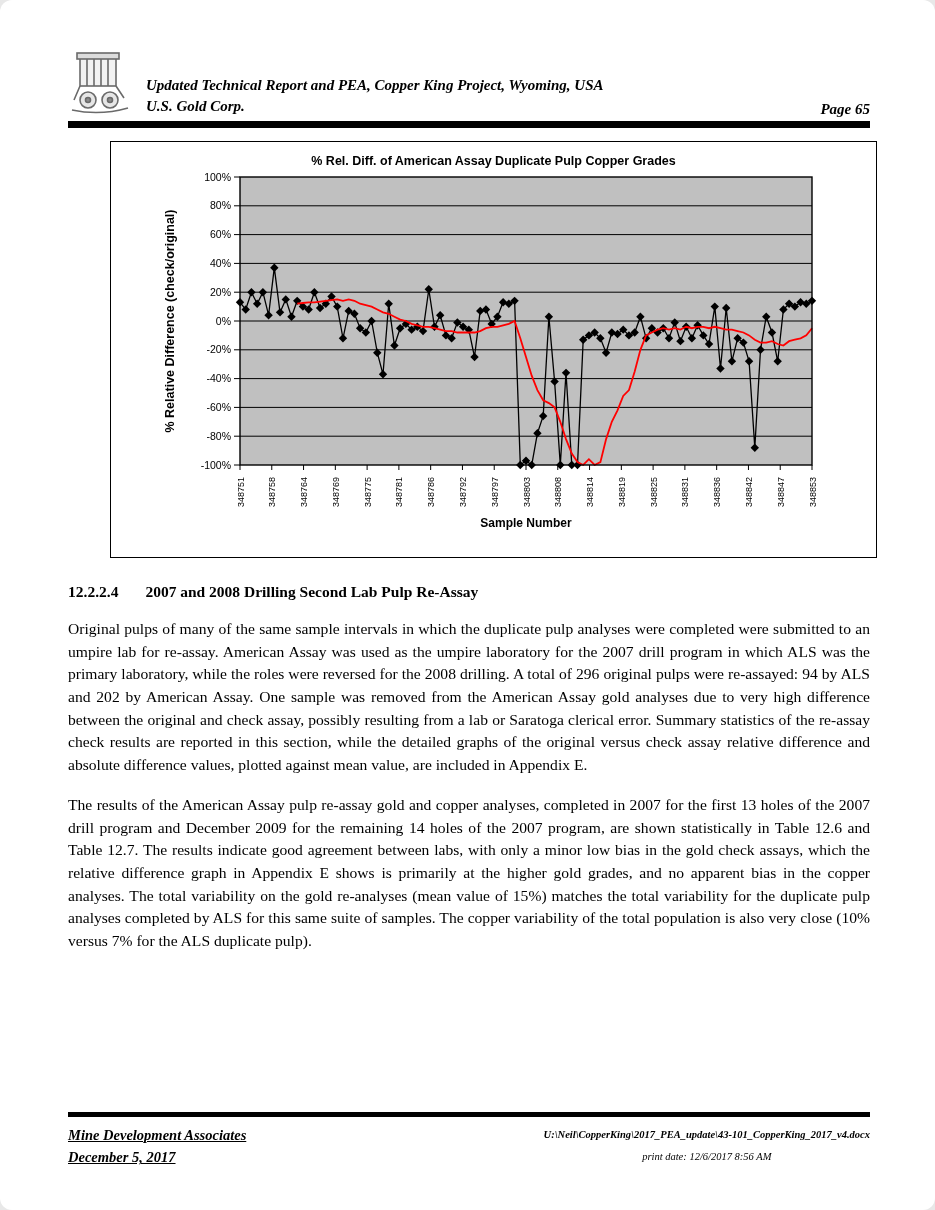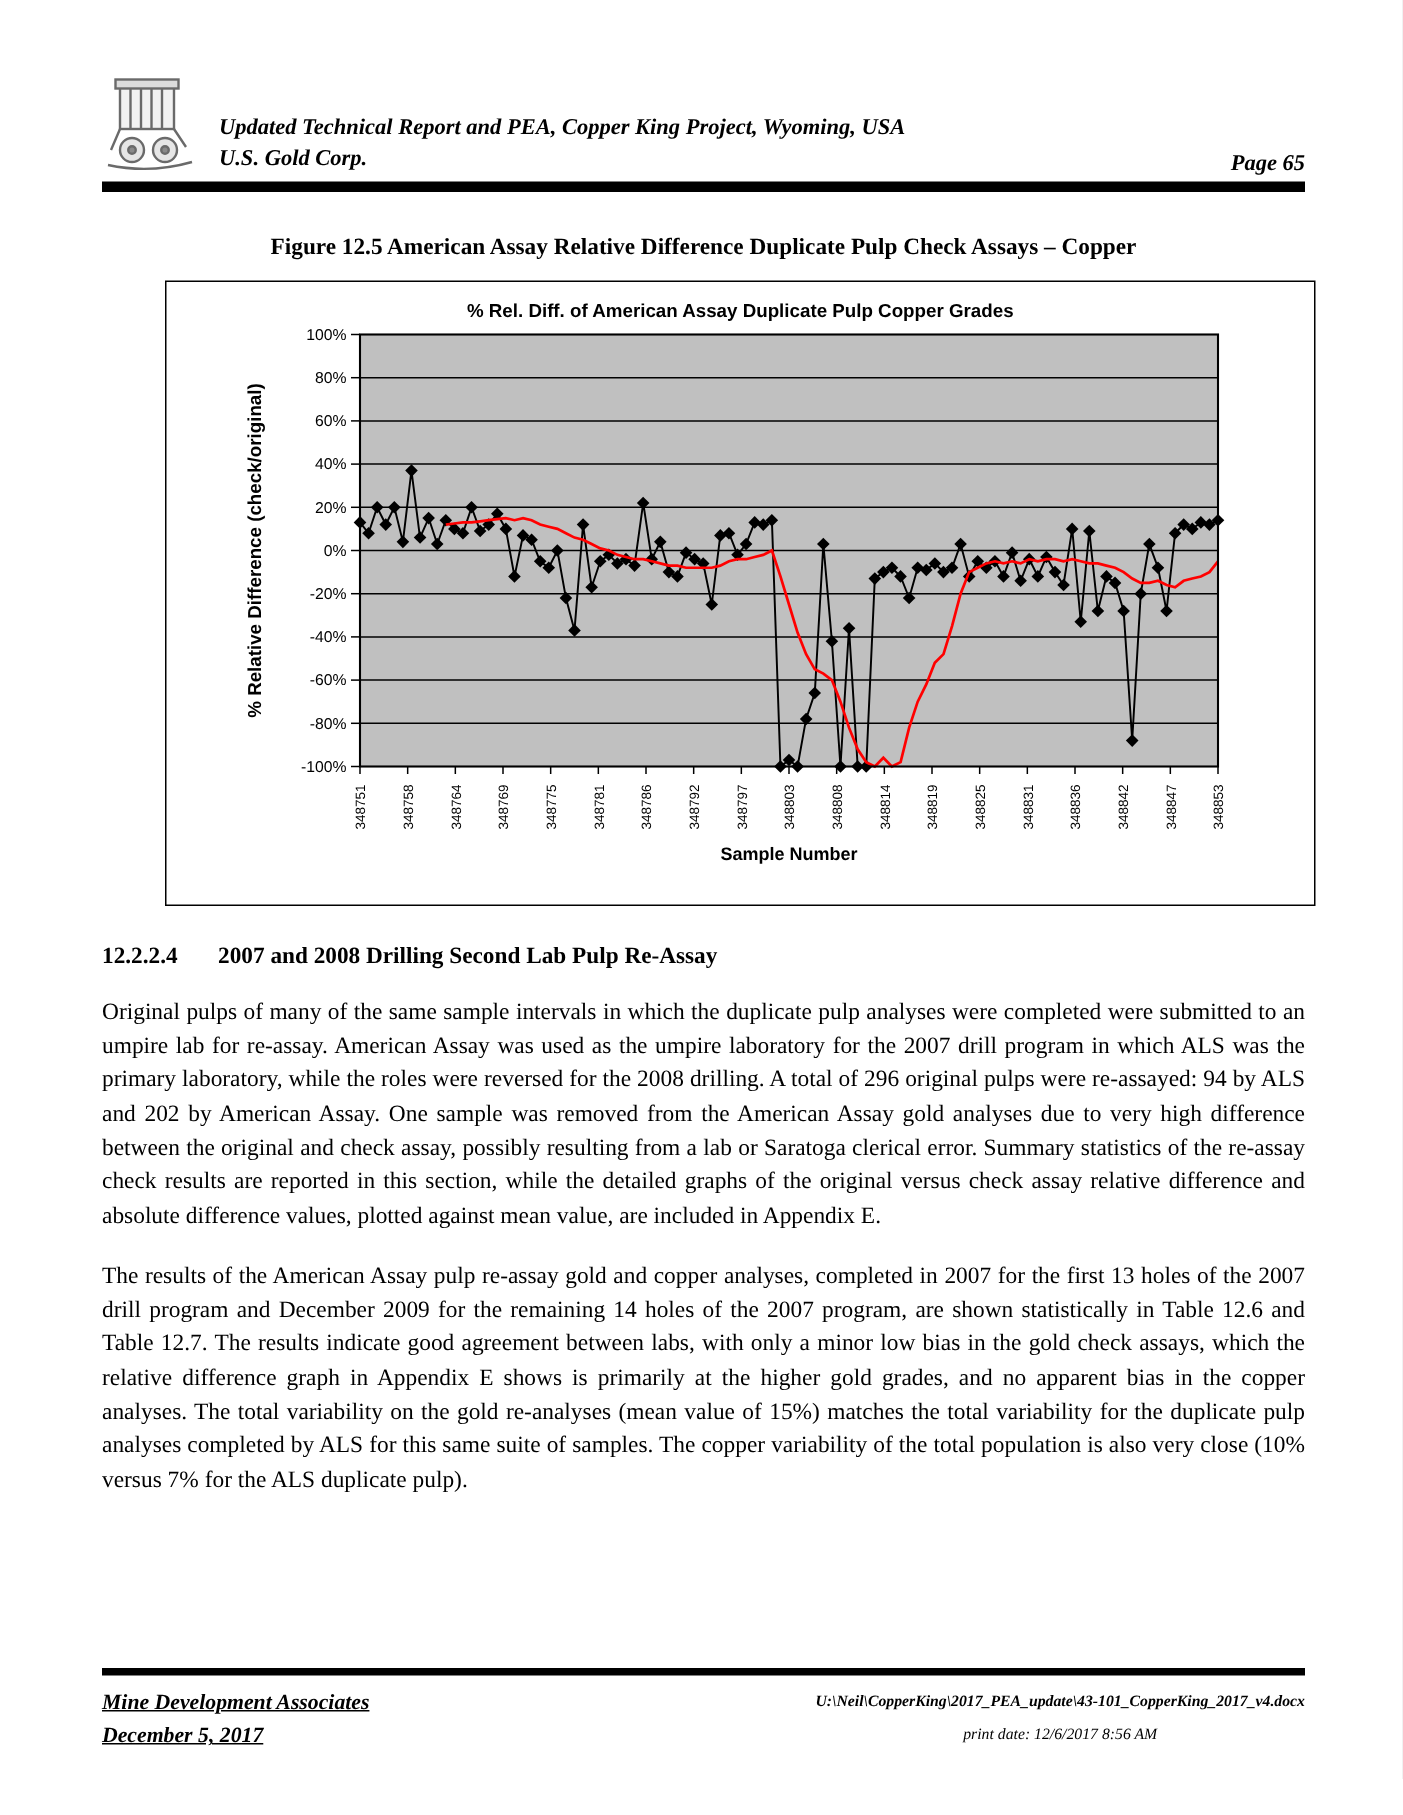--- a/index.html
+++ b/index.html
@@ -1,18 +1,18 @@
 <!DOCTYPE html>
 <html><head>
 <meta charset="utf-8">
 <style>
   html,body{margin:0;padding:0;background:#e8e8e8;}
   .page{
     width:935px;height:1210px;background:#ffffff;position:relative;
-    font-family:"Liberation Serif",serif;color:#000;margin:0 auto;overflow:hidden;
+    font-family:"Liberation Serif",serif;color:#000;margin:0 auto;overflow:hidden;border-radius:12px;
   }
   .content{position:absolute;left:68px;top:0;width:802px;}
   
   .header{display:flex;align-items:flex-end;padding-top:50px;}
   .logo{width:64px;height:68px;flex:0 0 auto;margin-right:14px;}
   .header-text{font-weight:bold;font-style:italic;font-size:15px;line-height:1.45;}
   .page-num{margin-left:auto;font-weight:bold;font-style:italic;font-size:15px;align-self:flex-end;}
   .rule{height:7px;background:#000;margin-top:3px;}
   
   .figure-caption{margin-top:28px;text-align:center;font-weight:bold;font-size:15.5px;}
@@ -61,21 +61,20 @@
         </svg>
       </div>
       <div class="header-text">
         <div>Updated Technical Report and PEA, Copper King Project, Wyoming, USA</div>
         <div>U.S. Gold Corp.</div>
       </div>
       <div class="page-num">Page 65</div>
     </div>
     <div class="rule"></div>
 
-    <div class="figure-caption">Figure 12.5 American Assay Relative Difference Duplicate Pulp Check Assays – Copper</div>
 
     <div class="chart-box">
       <div class="chart-title">
         <div>% Rel. Diff. of American Assay Duplicate Pulp Copper Grades</div>
       </div>
       <svg id="chart-svg" width="700" height="362" viewBox="0 0 700 362">
           <rect x="96" y="5" width="572" height="288" fill="#c0c0c0" stroke="none"></rect>
           <g>
             <line x1="96" y1="264.2" x2="668" y2="264.2" stroke="#000" stroke-width="1"></line>
             <line x1="96" y1="235.4" x2="668" y2="235.4" stroke="#000" stroke-width="1"></line>

